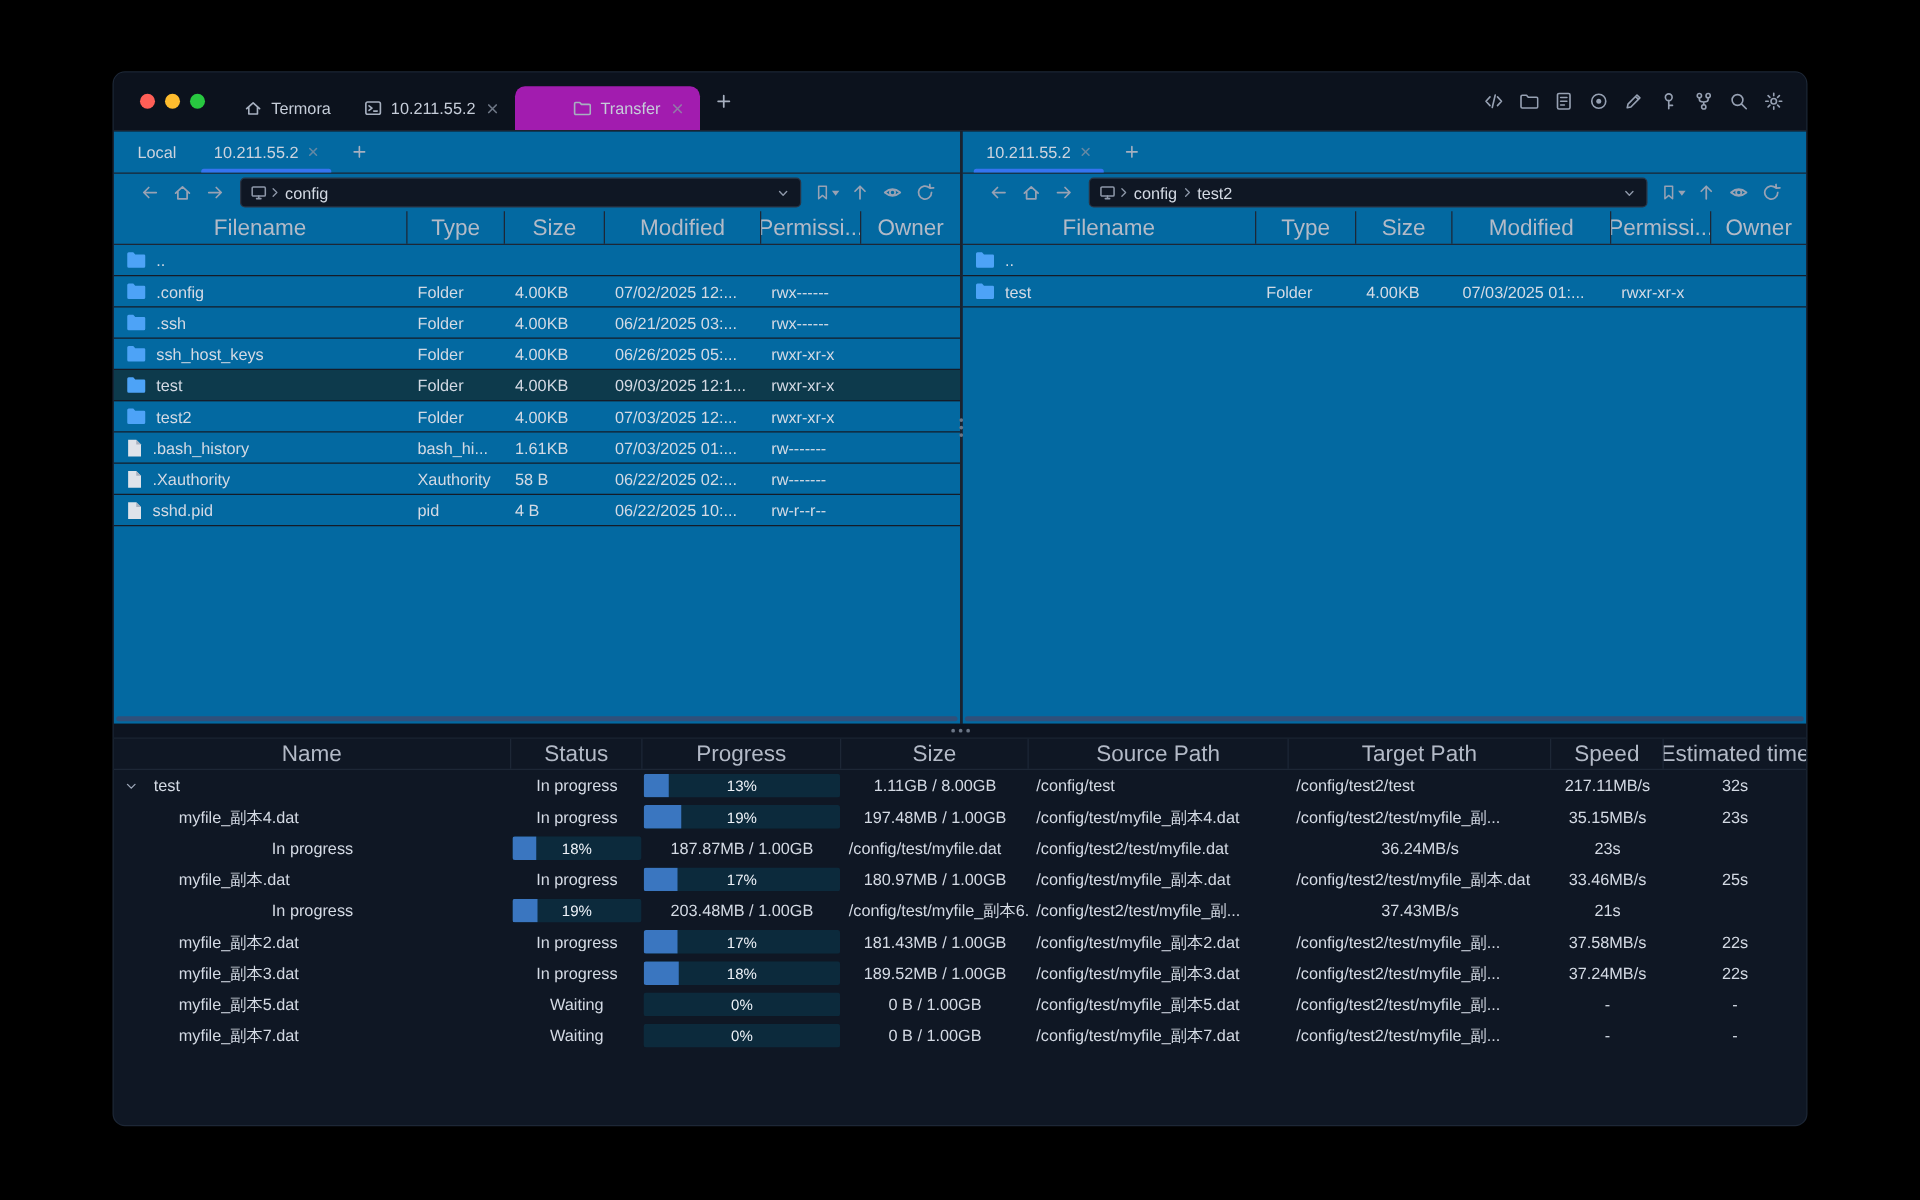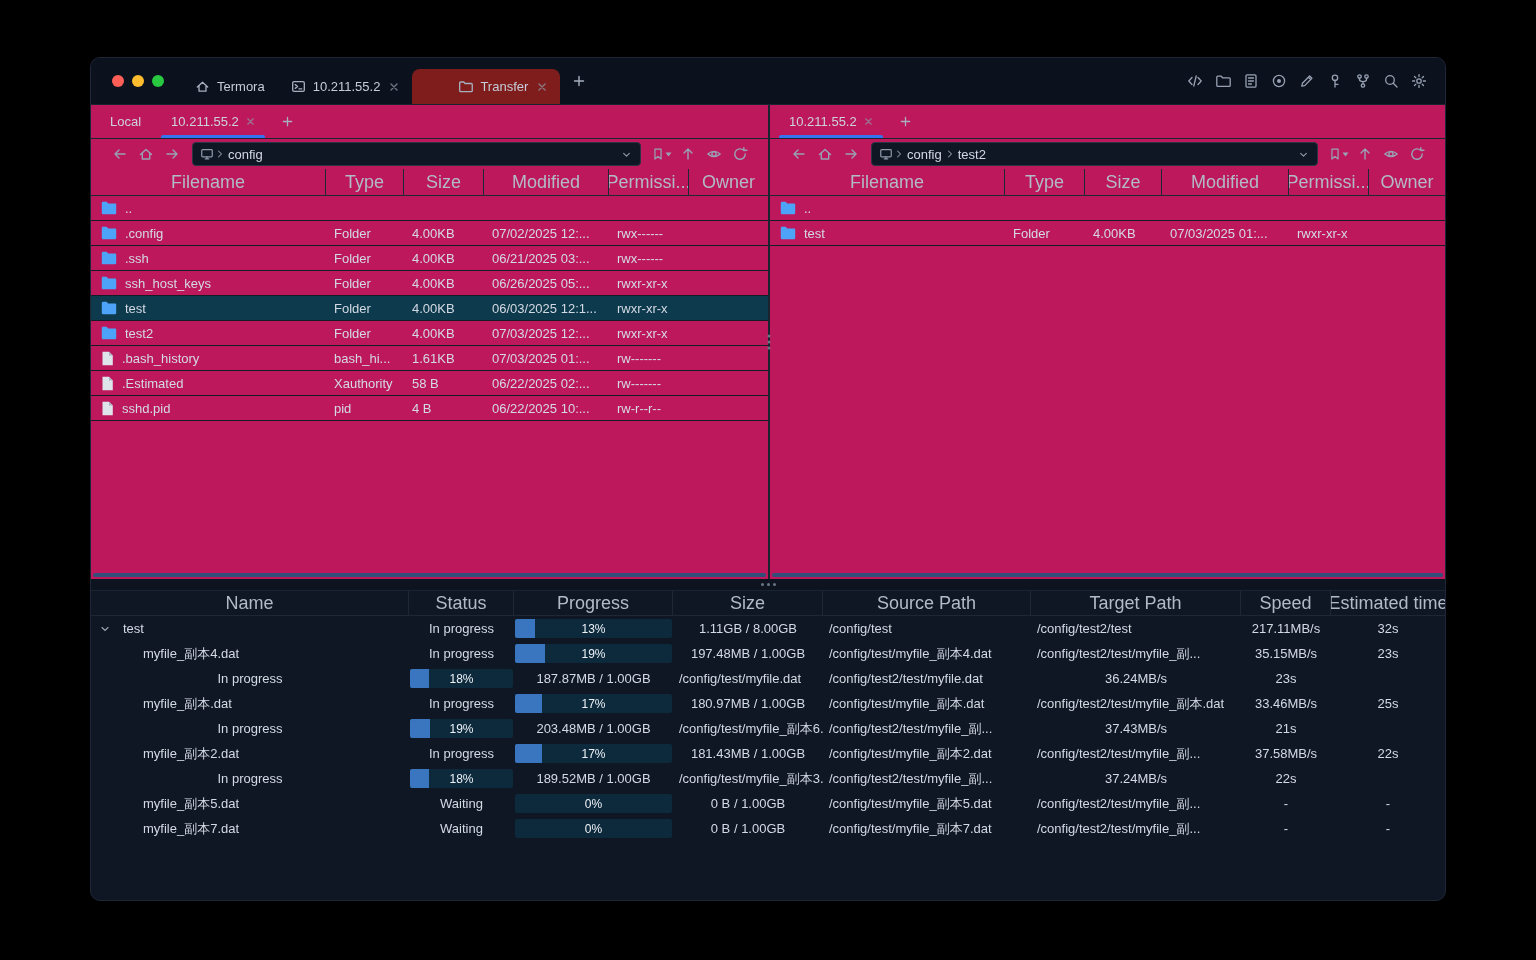--- a/index.html
+++ b/index.html
@@ -14,36 +14,36 @@
   }
 
   
   .titlebar { flex:0 0 40px; display:flex; align-items:stretch; background:#0c121d; border-bottom:1px solid #1b2432; position:relative; }
   .traffic { display:flex; align-items:center; gap:8px; padding:0 18px 0 21px; }
   .light { width:12px; height:12px; border-radius:50%; }
   .light.red { background:#ff5f57; } .light.yellow { background:#febc2e; } .light.green { background:#28c840; }
 
   .win-tabs { display:flex; align-items:flex-end;margin-top:11px; }
   .win-tab { height:35px; display:flex; align-items:center; gap:7px; padding:0 13px; color:#c6cdd9; font-size:13px; }
-  .win-tab[data-active="true"] { background:#7f1d1d; border-radius:8px 8px 0 0;padding-left:46px; }
+  .win-tab[data-active="true"] { background:#a21caf; border-radius:8px 8px 0 0;padding-left:46px; }
   .win-tab .wt-icon svg { stroke:#a7b0c0; }
   .win-tab .wt-icon svg { display:none; }
   .win-tab[data-kind="home"] .ic-home { display:block; }
   .win-tab[data-kind="terminal"] .ic-terminal { display:block; }
   .win-tab[data-kind="folder"] .ic-folder { display:block; }
   .wt-close { margin-left:2px; opacity:.75; }
   .tab-add { display:flex; align-items:center; padding:0 12px; }
 
   .tb-actions { margin-left:auto; display:flex; align-items:center; gap:8px; padding-right:16px; }
   .tb-btn { width:20px; height:22px; display:flex; align-items:center; justify-content:center; }
   .tb-btn svg { stroke:#97a1b3; fill:none; stroke-width:1.3; stroke-linecap:round; stroke-linejoin:round; }
 
   
   .panes { flex:0 0 474px; display:flex; min-height:0; }
-  .pane { display:flex; flex-direction:column; background:#be185d; min-width:0; }
+  .pane { display:flex; flex-direction:column; background:#0369a1; min-width:0; }
   .pane-left { flex:0 0 677px; }
   .pane-right { flex:1; }
   .vdivider { flex:0 0 2px; background:#1a2330; position:relative; }
   .vdots { position:absolute; left:50%; top:50%; transform:translate(-50%,-50%); display:flex; flex-direction:column; gap:3px; }
   .vdots i, .hdots i { width:3px; height:3px; border-radius:50%; background:#6b7686; display:block; }
 
   .pane-tabs { flex:0 0 34px; display:flex; align-items:stretch; border-bottom:1px solid #1b2432; padding-left:4px; }
   .pane-tab { display:flex; align-items:center; gap:7px; padding:0 15px; font-size:13px; color:#ccd3de; position:relative; }
   .pane-tab.active::after { content:""; position:absolute; left:5px; right:5px; bottom:0; height:3px; background:#3574f0; border-radius:2px 2px 0 0; }
   .ptab-close { opacity:.7; }
@@ -391,21 +391,21 @@
                 <span class="fi">
                   <svg class="ic-folderfill" width="16" height="14" viewBox="0 0 16 14">
                     <path d="M0.8 2 q0-1.2 1.2-1.2 h3.6 L7.2 2.6 h7 q1 0 1 1 V12 q0 1.2-1.2 1.2 H2 q-1.2 0-1.2-1.2 z" fill="#4da3f7"></path>
                   </svg>
 
                 </span>
                 <span>test</span>
               </div>
               <div class="c">Folder</div>
               <div class="c">4.00KB</div>
-              <div class="c">06/03/2025 12:1...</div>
+              <div class="c">09/03/2025 12:1...</div>
               <div class="c">rwxr-xr-x</div>
               <div class="c"></div>
             </div>
 
             <div class="frow" data-kind="folder">
               <div class="c name">
                 <span class="fi">
                   <svg class="ic-folderfill" width="16" height="14" viewBox="0 0 16 14">
                     <path d="M0.8 2 q0-1.2 1.2-1.2 h3.6 L7.2 2.6 h7 q1 0 1 1 V12 q0 1.2-1.2 1.2 H2 q-1.2 0-1.2-1.2 z" fill="#4da3f7"></path>
                   </svg>
@@ -440,21 +440,21 @@
 
             <div class="frow" data-kind="file">
               <div class="c name">
                 <span class="fi">
 
                   <svg class="ic-filefill" width="13" height="15" viewBox="0 0 13 15">
                     <path d="M1.5 0.8 h6.5 l3.8 3.8 V14.2 h-10.3 z" fill="#dfe3ea"></path>
                     <path d="M8 0.8 l3.8 3.8 h-3.8 z" fill="#a9b1bf"></path>
                   </svg>
                 </span>
-                <span>.Estimated</span>
+                <span>.Xauthority</span>
               </div>
               <div class="c">Xauthority</div>
               <div class="c">58 B</div>
               <div class="c">06/22/2025 02:...</div>
               <div class="c">rw-------</div>
               <div class="c"></div>
             </div>
 
             <div class="frow" data-kind="file">
               <div class="c name">
@@ -778,20 +778,28 @@
             </div>
           </div>
           <div class="c center">181.43MB / 1.00GB</div>
           <div class="c">/config/test/myfile_副本2.dat</div>
           <div class="c">/config/test2/test/myfile_副...</div>
           <div class="c center">37.58MB/s</div>
           <div class="c center">22s</div>
         </div>
 
         <div class="trow" data-kind="file">
+          <div class="c name">
+
+            <span class="fi frow" data-kind="file">
+              
+              
+            </span>
+            <span>myfile_副本3.dat</span>
+          </div>
           <div class="c center">In progress</div>
           <div class="c progress">
             <div class="ptrack">
               <div class="pfill" style="width: 18%;"></div>
               <span class="plabel">18%</span>
             </div>
           </div>
           <div class="c center">189.52MB / 1.00GB</div>
           <div class="c">/config/test/myfile_副本3.dat</div>
           <div class="c">/config/test2/test/myfile_副...</div>

